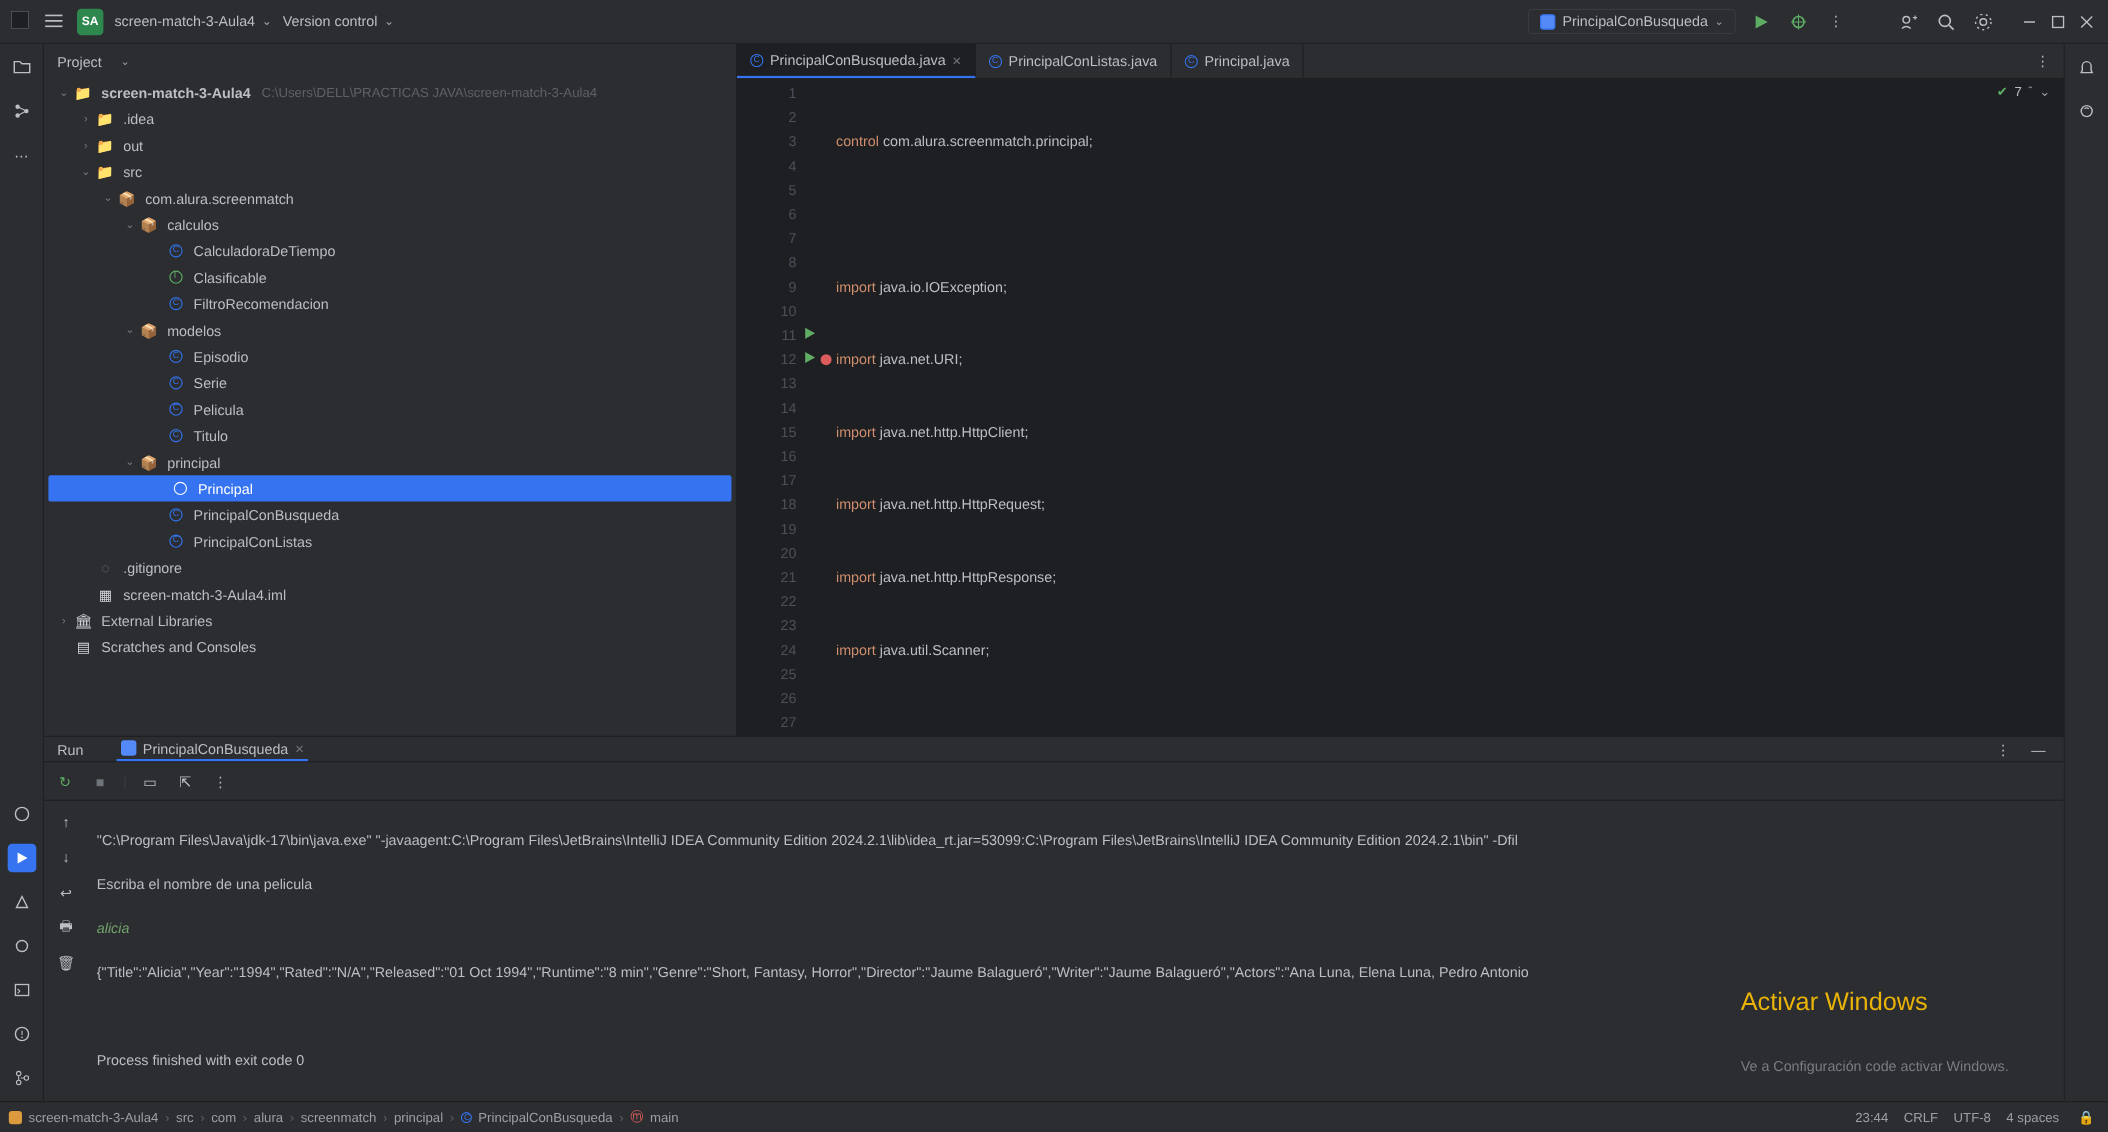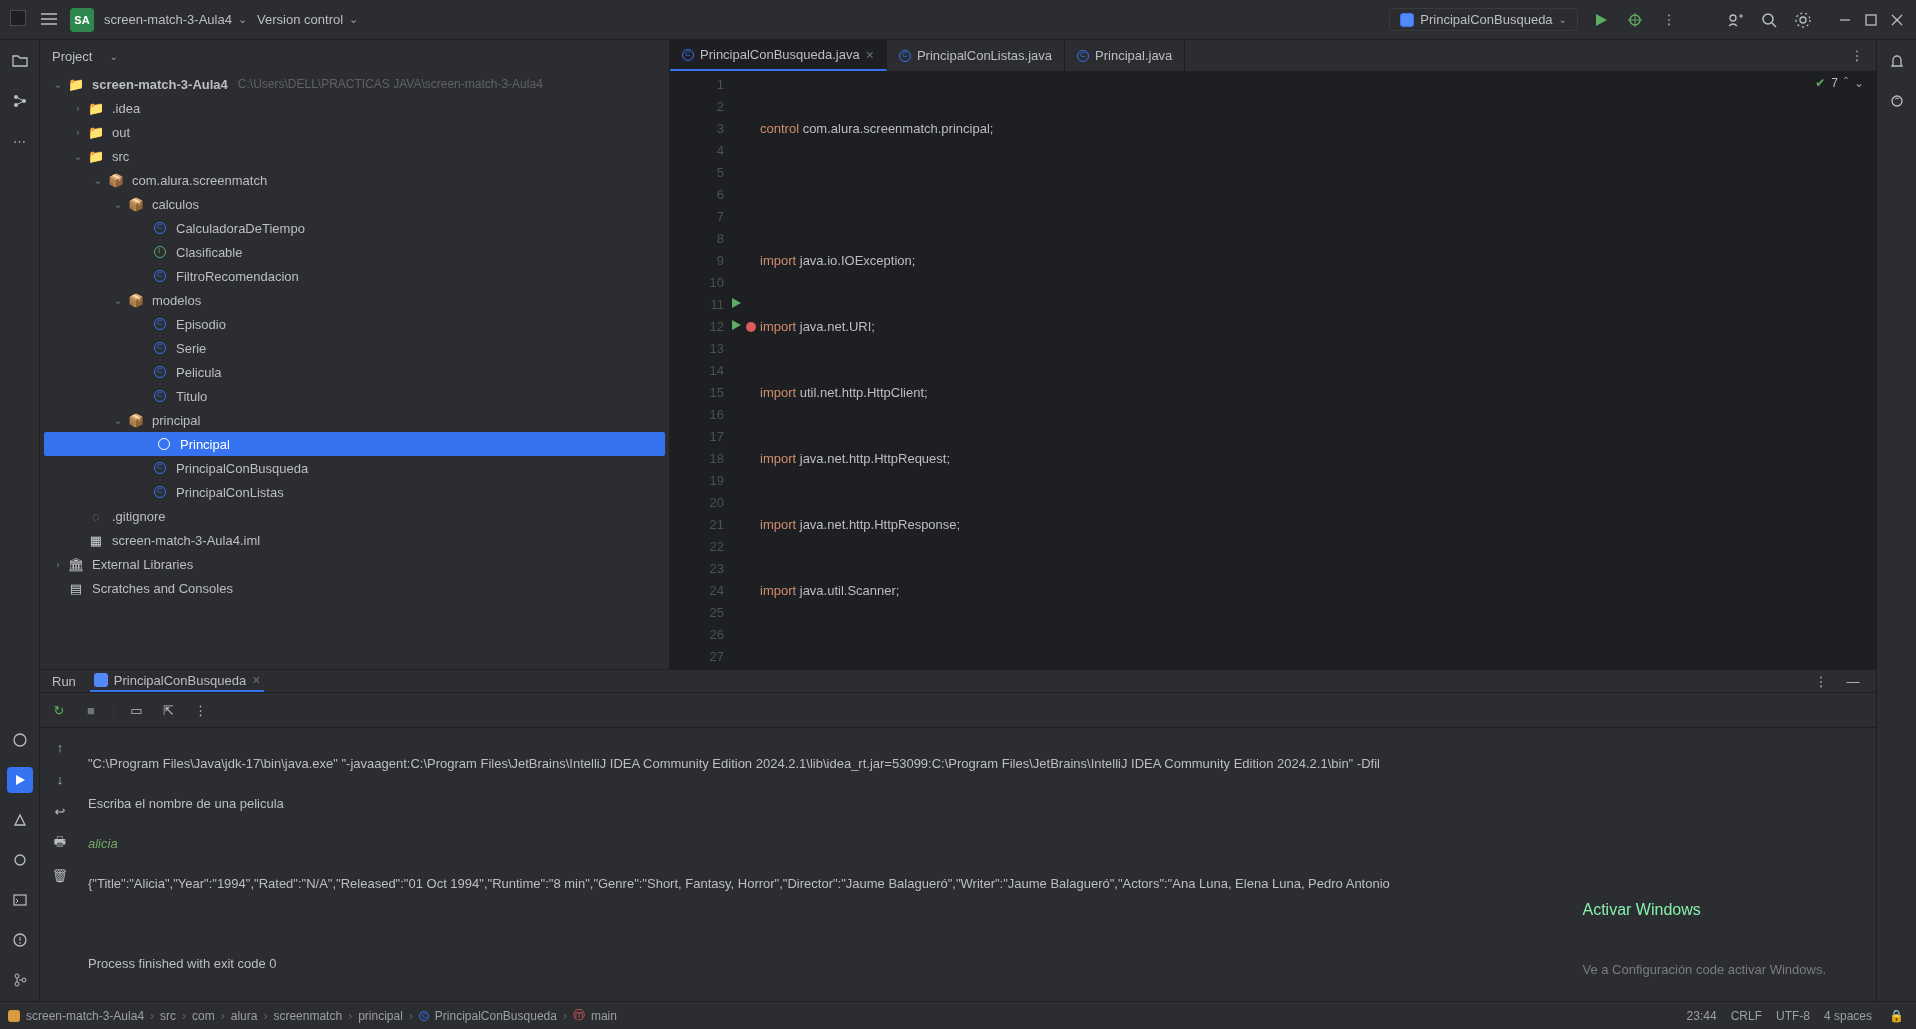--- a/index.html
+++ b/index.html
@@ -58,31 +58,31 @@
 .gutter-marker { position:absolute; right:-18px; top:3px; }
 .bp { position:absolute; right:-32px; top:6px; width:10px; height:10px; background:#db5c5c; border-radius:50%; }
 .code { flex:1; padding-top:2px; line-height:22px; white-space:pre; color:#bcbec4; overflow:hidden; }
 .code-line { height:22px; padding-left:24px; }
 .kw { color:#cf8e6d; }
 .problems-badge { position:absolute; right:12px; top:4px; display:flex; align-items:center; gap:6px; color:#bcbec4; font-size:12px; }
 .check { color:#5fad65; }
 
 
 .run-panel { position:absolute; left:40px; right:40px; bottom:28px; height:332px; background:#2b2d30; border-top:1px solid #1e1f22; display:flex; flex-direction:column; }
-.run-tabs { height:32px; display:flex; align-items:center; padding:0 12px; gap:14px; border-bottom:1px solid #1e1f22; }
+.run-tabs { height:32px; display:flex; align-items:center; padding:0 12px; gap:30px; border-bottom:1px solid #1e1f22; }
 .run-tab-label { color:#bcbec4; font-size:13px; }
 .run-tab-item { display:flex; align-items:center; gap:6px; border-bottom:2px solid #3573f0; height:100%; padding:0 4px; }
 .run-tabs-right { margin-left:auto; display:flex; gap:10px; color:#bcbec4; }
 .run-body { flex:1; display:flex; }
 .run-toolbar { width:40px; display:flex; flex-direction:column; align-items:center; gap:10px; padding-top:8px; }
 .run-toolbar-top { display:flex; align-items:center; gap:10px; padding:6px 8px; border-bottom:1px solid #1e1f22; }
 .console { flex:1; font-family:"JetBrains Mono",Consolas,monospace; font-size:13px; line-height:20px; padding:6px 8px; color:#bcbec4; white-space:pre; overflow:hidden; position:relative; }
 .console .green { color:#73a46c; font-style:italic; }
 .watermark { position:absolute; right:50px; bottom:20px; color:#7a7c82; text-align:left; }
-.watermark .big { font-size:16px; color:#86efac;margin-top:15px; }
+.watermark .big { font-size:23px; color:#eab308;margin-top:15px; }
 
 
 .statusbar { position:absolute; left:0; right:0; bottom:0; height:28px; background:#2b2d30; border-top:1px solid #1e1f22; display:flex; align-items:center; padding:0 8px; font-size:12px; color:#9d9fa6; }
 .breadcrumb { display:flex; align-items:center; gap:6px; }
 .bc-sep { color:#5f6166; }
 .sb-right { margin-left:auto; display:flex; gap:14px; align-items:center; }
 .sq-ico { width:14px; height:14px; border-radius:3px; }
 
 
 .chev::after { content:"⌄"; font-size:11px; color:#9d9fa6; margin-left:2px; }
@@ -450,21 +450,21 @@
       <div class="gutter-line">24</div>
       <div class="gutter-line">25</div>
       <div class="gutter-line">26</div>
       <div class="gutter-line">27</div>
     </div>
     <div class="code">
       <div class="code-line"><span class="kw">control</span><span> com.alura.screenmatch.principal;</span></div>
       <div class="code-line"></div>
       <div class="code-line"><span class="kw">import</span><span> java.io.IOException;</span></div>
       <div class="code-line"><span class="kw">import</span><span> java.net.URI;</span></div>
-      <div class="code-line"><span class="kw">import</span><span> util.net.http.HttpClient;</span></div>
+      <div class="code-line"><span class="kw">import</span><span> java.net.http.HttpClient;</span></div>
       <div class="code-line"><span class="kw">import</span><span> java.net.http.HttpRequest;</span></div>
       <div class="code-line"><span class="kw">import</span><span> java.net.http.HttpResponse;</span></div>
       <div class="code-line"><span class="kw">import</span><span> java.util.Scanner;</span></div>
       <div class="code-line"></div>
       
       
       
       
       
       

